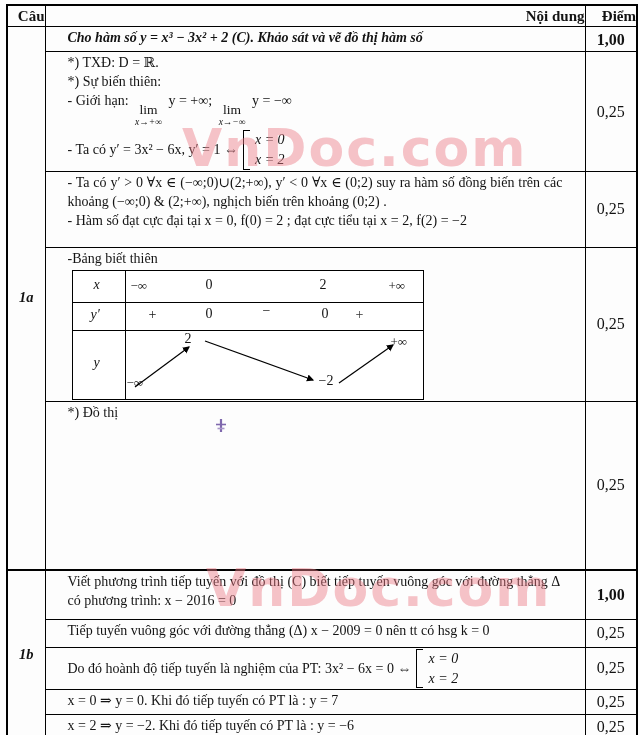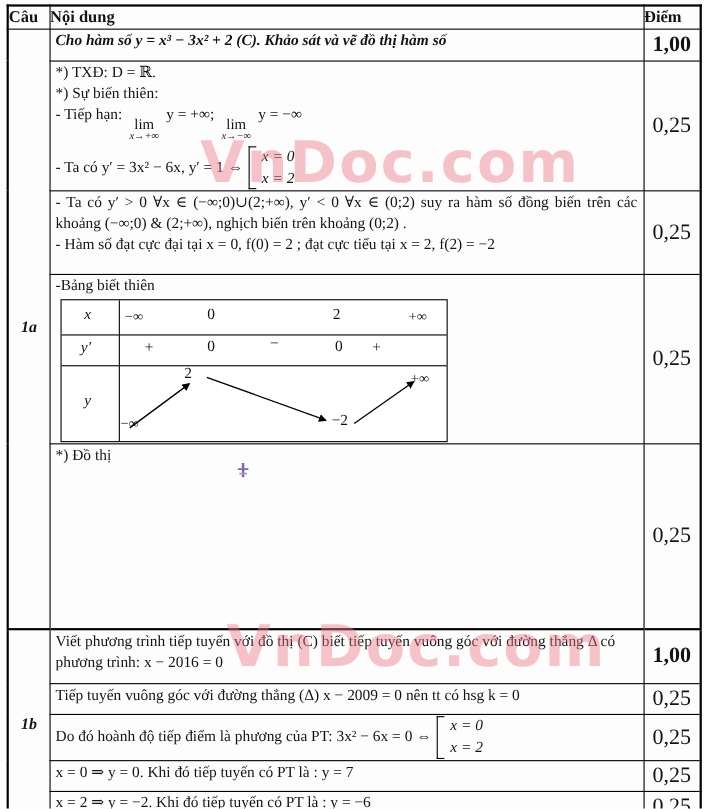--- a/index.html
+++ b/index.html
@@ -8,32 +8,32 @@
     font-family:"Liberation Serif","DejaVu Serif",serif;color:#131313;
     overflow:hidden;
   }
   table.doc{
     position:absolute;left:6px;top:4px;width:630px;
     border-collapse:collapse;table-layout:fixed;
     border:2px solid #000;
   }
   td{
     border:1px solid #000;vertical-align:top;
-    font-size:14px;line-height:1.36;padding:1px 5px;overflow:hidden;
+    font-size:14px;line-height:1.36;padding:1px 22px;overflow:hidden;
   }
   tr.hdr td{
-    text-align:left;font-weight:bold;font-size:15px;
+    text-align:right;font-weight:bold;font-size:15px;
     padding:0;height:19px;vertical-align:middle;border-bottom:1.5px solid #000;
   }
   td.cau-cell{
     text-align:center;vertical-align:middle;font-weight:bold;font-style:italic;
     font-size:14.5px;padding:0;
   }
   td.pts{
-    text-align:center;vertical-align:middle;font-size:20px;padding:0;
+    text-align:center;vertical-align:middle;font-size:16px;padding:0;
   }
   .pts-b{font-weight:bold}
   td.sect{border-top:2px solid #000}
   td.q-title{font-weight:bold;font-style:italic;height:22px}
   .m{}
   .line{display:block}
   .just{text-align:justify}
   
   .lim{display:inline-flex;flex-direction:column;align-items:center;line-height:1;
        vertical-align:-9px;margin:0 3px}
@@ -88,21 +88,21 @@
     <td class="cau-cell" rowspan="5">1a</td>
     <td class="q-title">Cho hàm số  y = x³ − 3x² + 2  (C). Khảo sát và vẽ đồ thị hàm số</td>
     <td class="pts pts-b">1,00</td>
   </tr>
 
   <tr>
     <td style="height:99px">
       <span class="line"><span>*) TXĐ: </span><span class="m">D = ℝ.</span></span>
       <span class="line">*) Sự biến thiên:</span>
       <span class="line">
-        <span>- Tiếp hạn: </span>
+        <span>- Giới hạn: </span>
         <span class="lim">
               <span class="lim-w">lim</span>
               <span class="lim-s">x→+∞</span>
             </span>
         <span class="m">y = +∞;</span>
         <span class="lim">
               <span class="lim-w">lim</span>
               <span class="lim-s">x→−∞</span>
             </span>
         <span class="m">y = −∞</span>
@@ -192,21 +192,21 @@
   <tr>
     <td style="height:25px">
       <span>Tiếp tuyến vuông góc với đường thẳng </span><span class="m">(Δ) x − 2009 = 0</span><span> nên tt có hsg </span><span class="m">k = 0</span>
     </td>
     <td class="pts">0,25</td>
   </tr>
 
   <tr>
     <td style="height:35px">
       <span class="flexline" style="margin-top:0">
-        <span>Do đó hoành độ tiếp điểm là phương của PT: </span>&nbsp;
+        <span>Do đó hoành độ tiếp tuyến là nghiệm của PT: </span>&nbsp;
         <span class="m">3x² − 6x = 0 ⇔</span>
         <span class="cases">
           <span class="cases-bracket"></span>
           <span class="cases-col">
                 <span>x = 0</span>
                 <span>x = 2</span>
               </span>
         </span>
       </span>
     </td>

